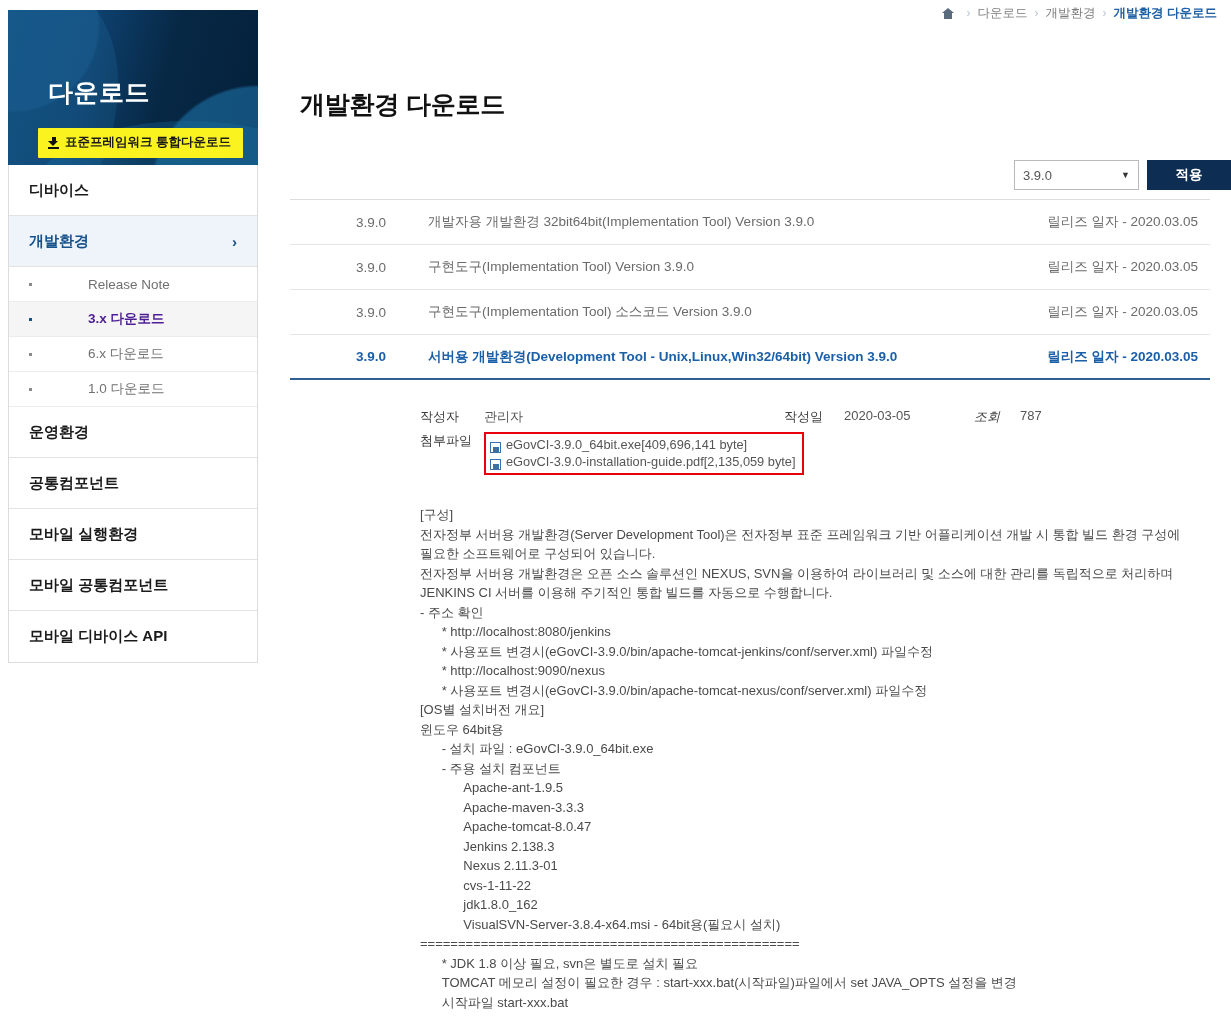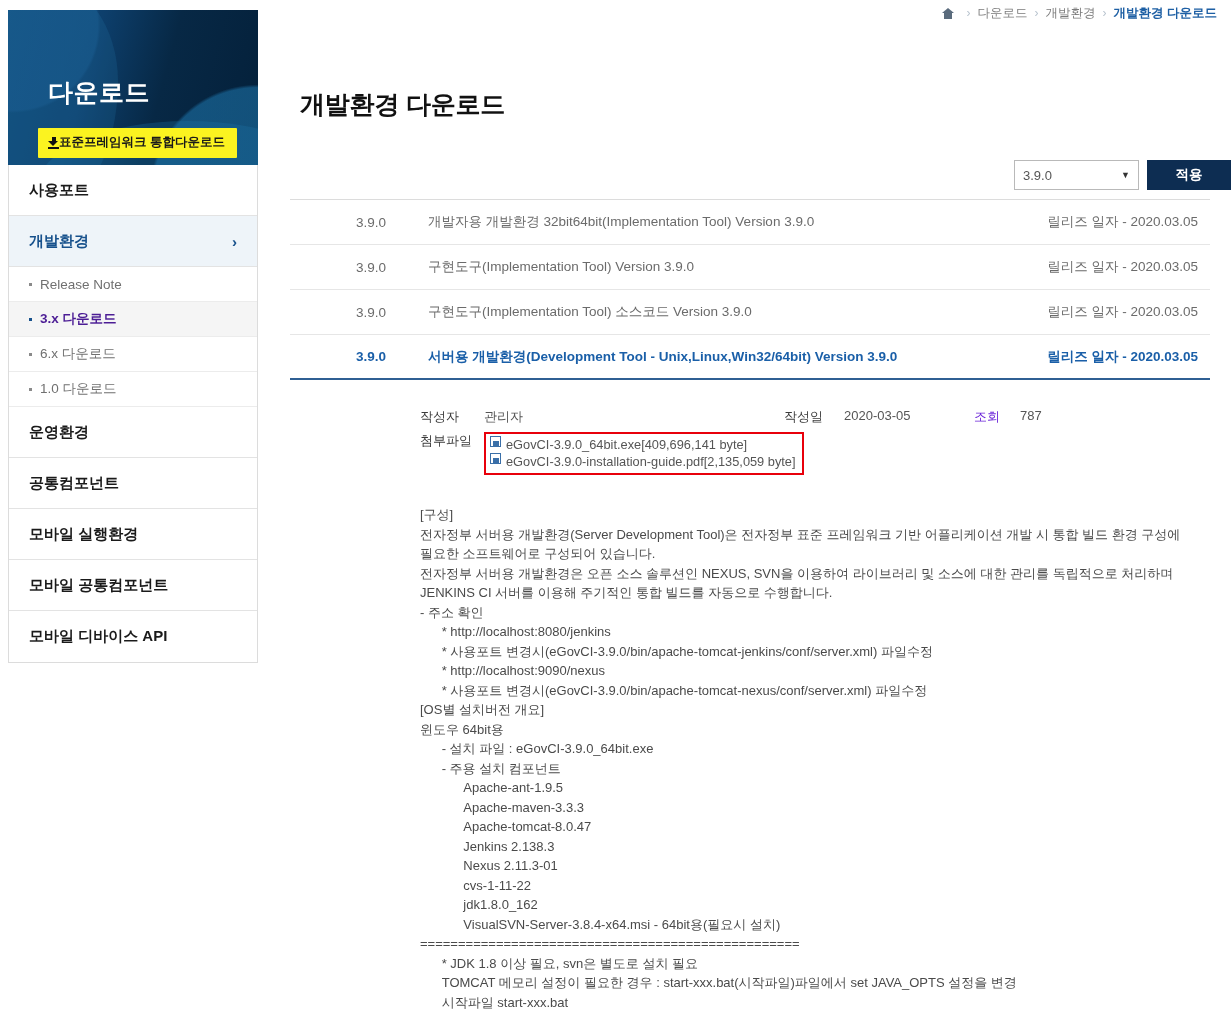--- a/index.html
+++ b/index.html
@@ -110,20 +110,21 @@
     z-index: 3;
     background: #fbf320;
     border: none;
     padding: 6px 12px 7px 10px;
     font-size: 12.5px;
     font-weight: bold;
     color: #1a1a1a;
     font-family: "Liberation Sans", sans-serif;
     display: flex;
     align-items: center;
+    gap: 6px;
     cursor: pointer;
     border-radius: 1px;
   }
   .dl-arrow {
     display: inline-block;
     width: 11px;
     height: 12px;
     position: relative;
     flex: 0 0 auto;
   }
@@ -178,20 +179,21 @@
   }
   .sub-item {
     height: 35px;
     display: flex;
     align-items: center;
     padding: 0 20px;
     font-size: 13.5px;
     color: #707070;
     border-bottom: 1px solid #ececec;
     cursor: pointer;
+    gap: 48px;
   }
   .sub-item.active { background: #f5f5f5; color: #4c1d95; font-weight: bold; }
   .sub-bullet {
     display: inline-block;
     width: 3px; height: 3px;
     background: #8a8a8a;
     margin-right: 8px;
     flex: 0 0 auto;
   }
   .sub-item.active .sub-bullet { background: #17518c; }
@@ -287,31 +289,31 @@
   .meta-row {
     display: flex;
     align-items: flex-start;
     height: 22px;
   }
   .meta-label { width: 64px; color: #3b3b3b; flex: 0 0 auto; }
   .meta-value { color: #555; }
   .meta-author { width: 300px; }
   .meta-label2 { width: 60px; color: #3b3b3b; }
   .meta-date { width: 130px; color: #555; }
-  .meta-label3 { width: 46px; color: #6d28d9; }
+  .meta-label3 { width: 46px; color: #404040; font-style: italic; }
 
   .attach-row { display: flex; align-items: flex-start; margin-top: 2px; }
   .attach-box {
     border: 2px solid #e8000b;
     padding: 2px 6px 3px 4px;
     display: inline-block;
   }
   .attach-line {
     display: flex;
-    align-items: flex-start;
+    align-items: flex-end;
     font-size: 12.8px;
     color: #555;
     line-height: 17px;
     white-space: nowrap;
   }
   .file-icon {
     display: inline-block;
     width: 11px; height: 11px;
     margin-right: 5px;
     position: relative;
@@ -360,21 +362,21 @@
     <button class="dl-button">
       <span class="dl-arrow">
           <span class="dl-underline"></span>
         </span>
       <span>표준프레임워크 통합다운로드</span>
     </button>
   </div>
 
   <nav class="nav">
     <div class="nav-item">
-      <span>사용포트</span>
+      <span>디바이스</span>
     </div>
 
     <div class="nav-item active">
       <span>개발환경</span>
       <span class="chevron">›</span>
     </div>
 
     <div class="sub-item">
       <span class="sub-bullet"></span>
       <span>Release Note</span>

